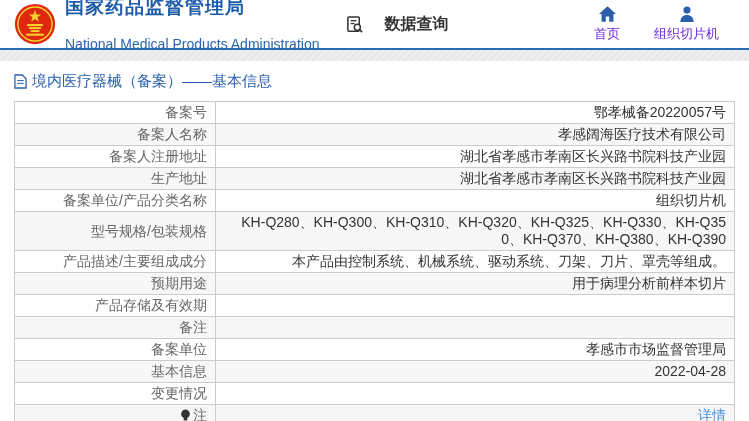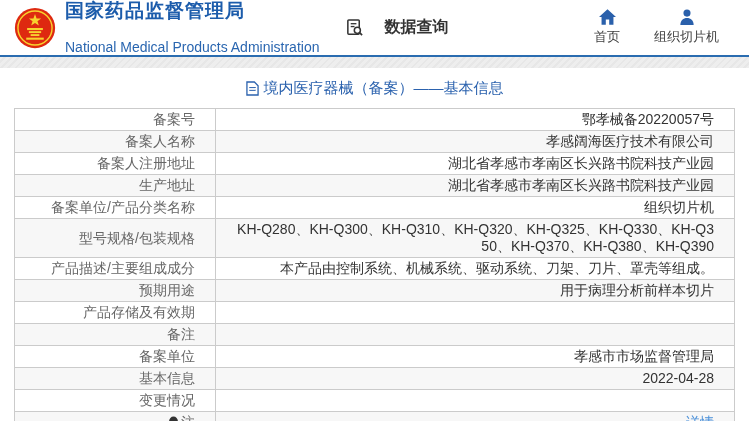--- a/index.html
+++ b/index.html
@@ -2,43 +2,43 @@
 <html lang="zh"><head>
 <meta charset="utf-8">
 <style>
   * { margin:0; padding:0; box-sizing:border-box; }
   html,body { width:749px; height:421px; overflow:hidden;
     font-family:"Liberation Sans","DejaVu Sans",sans-serif;
     background:repeating-linear-gradient(135deg,#eeeeee 0 3px,#e7e7e7 3px 5px);
   }
   
   .header{
-    height:57px; background:#ffffff; display:flex; align-items:center;
+    height:50px; background:#ffffff; display:flex; align-items:center;
     padding:0 16px 0 14px; border-bottom:2px solid #2a6cb0;
   }
   .brand{ display:flex; align-items:center; gap:9px; }
   .brand-emblem{ width:42px; height:42px; flex:0 0 auto; }
   .brand-text{ display:flex; flex-direction:column; line-height:1.15; }
   .brand-cn{ font-size:19px; font-weight:bold; color:#1c5cab; letter-spacing:1px; }
   .brand-en{ font-size:14px; color:#2a66b0; margin-top:18px; }
   .query{ display:flex; align-items:center; gap:20px; margin-left:26px;
     font-size:16px; color:#333; font-weight:600; cursor:pointer; }
   .top-nav{ margin-left:auto; display:flex; gap:34px; padding-right:14px; }
   .top-nav-item{ display:flex; flex-direction:column; align-items:center; gap:3px;
     cursor:pointer; }
-  .top-nav-item .lbl{ font-size:13px; color:#404040; }
+  .top-nav-item .lbl{ font-size:13px; color:#6d28d9; }
   
   .content{ background:#ffffff; margin-top:11px; min-height:353px; padding:9px 14px 0 14px; }
   .section-title{ display:flex; align-items:center; gap:5px; color:#2b62ae;
-    font-size:15px; margin:2px 0 10px 0;justify-content:center; }
+    font-size:15px; margin:2px 0 10px 0; }
   table{ width:100%; border-collapse:collapse; table-layout:fixed; font-size:14px; }
   col.c-label{ width:201px; }
   tr:nth-child(even){ background:#f7f7f7; }
   tr:nth-child(odd){ background:#ffffff; }
-  th,td{ border:1px solid #cbcbcb; padding:2px 20px; line-height:17px;
+  th,td{ border:1px solid #cbcbcb; padding:2px 8px; line-height:17px;
     vertical-align:middle; font-weight:normal; }
   th{ text-align:right; color:#666; }
   td{ text-align:right; color:#333; word-break:break-all; }
   td:empty::after{ content:"\00a0"; }
   .note-label{ display:flex; align-items:center; justify-content:flex-end; gap:2px; }
   a.detail-link{ color:#4a90d9; text-decoration:none; cursor:pointer; }
   .ic{ display:inline-flex; }
 </style>
 </head>
 <body>

